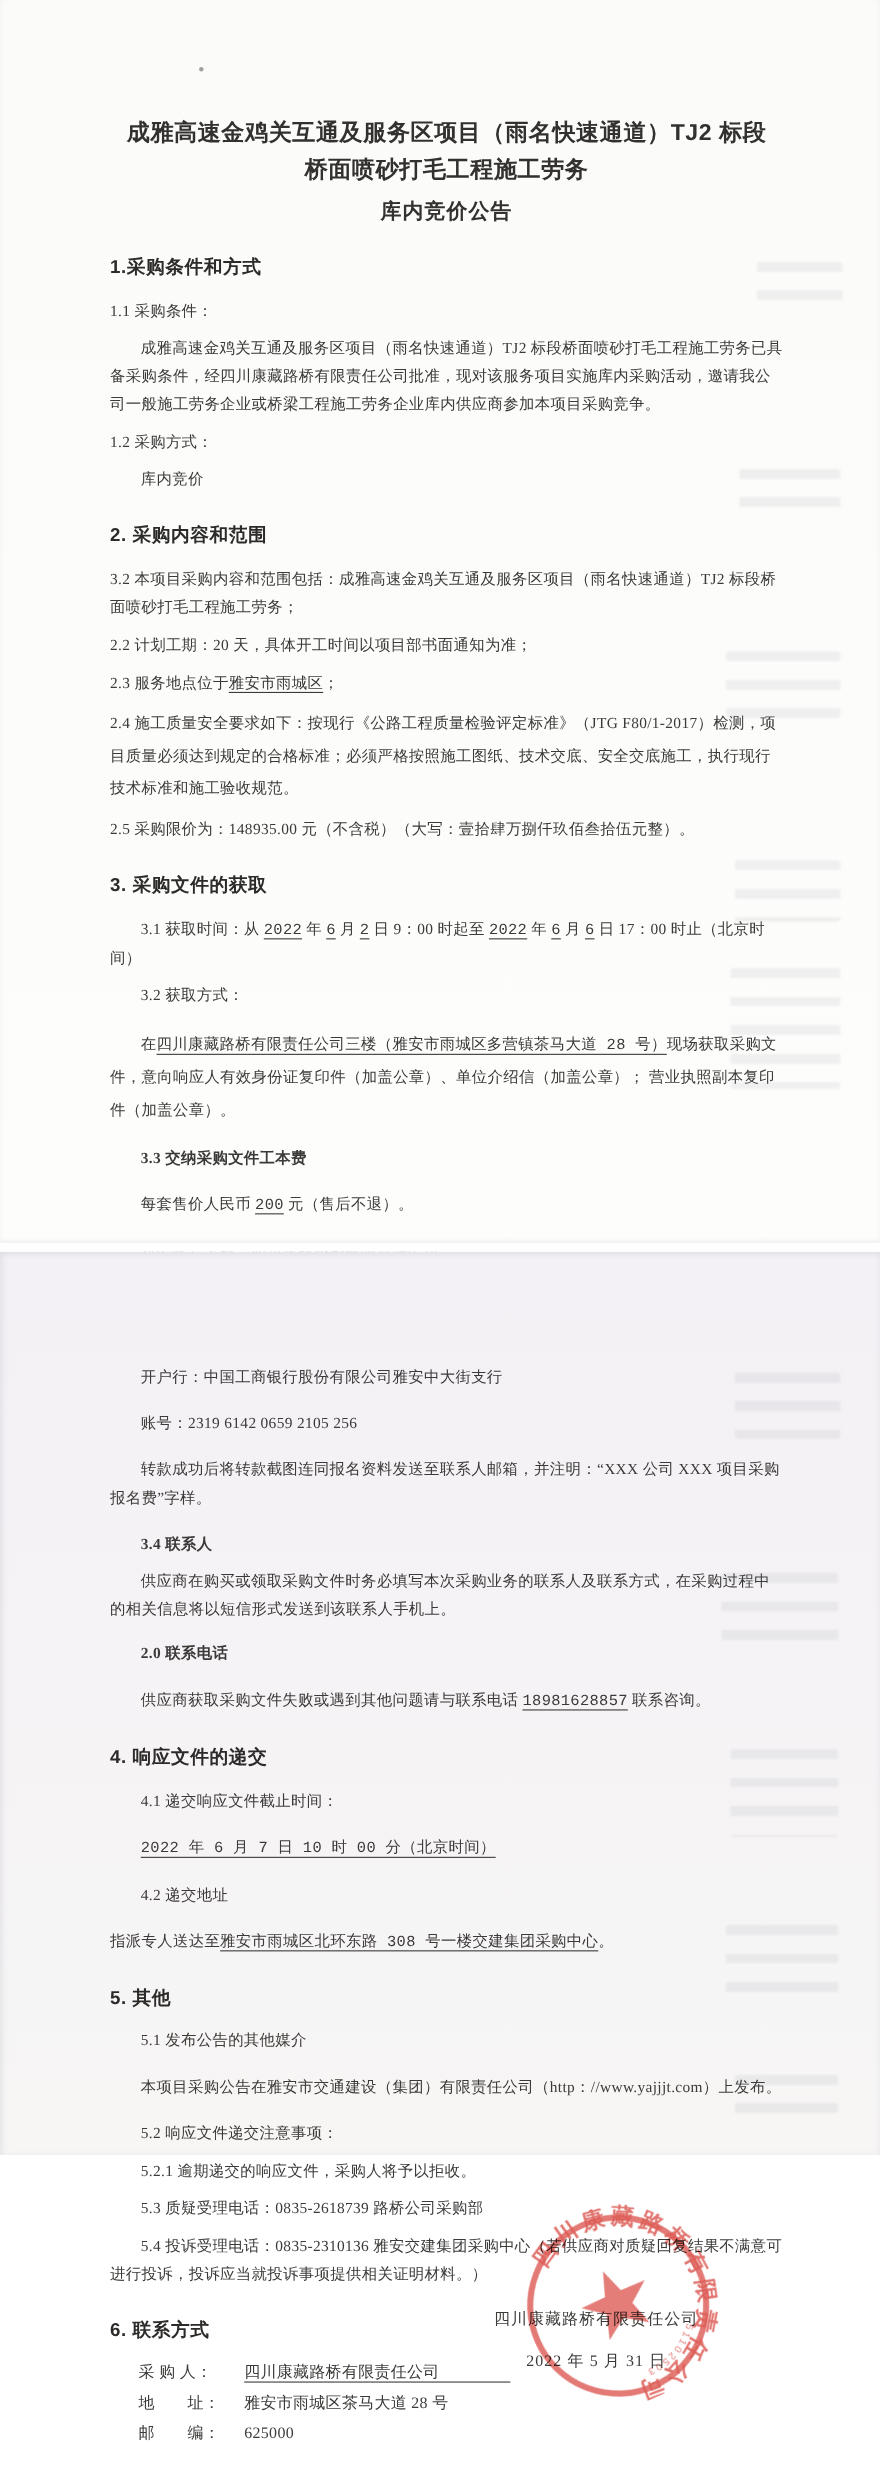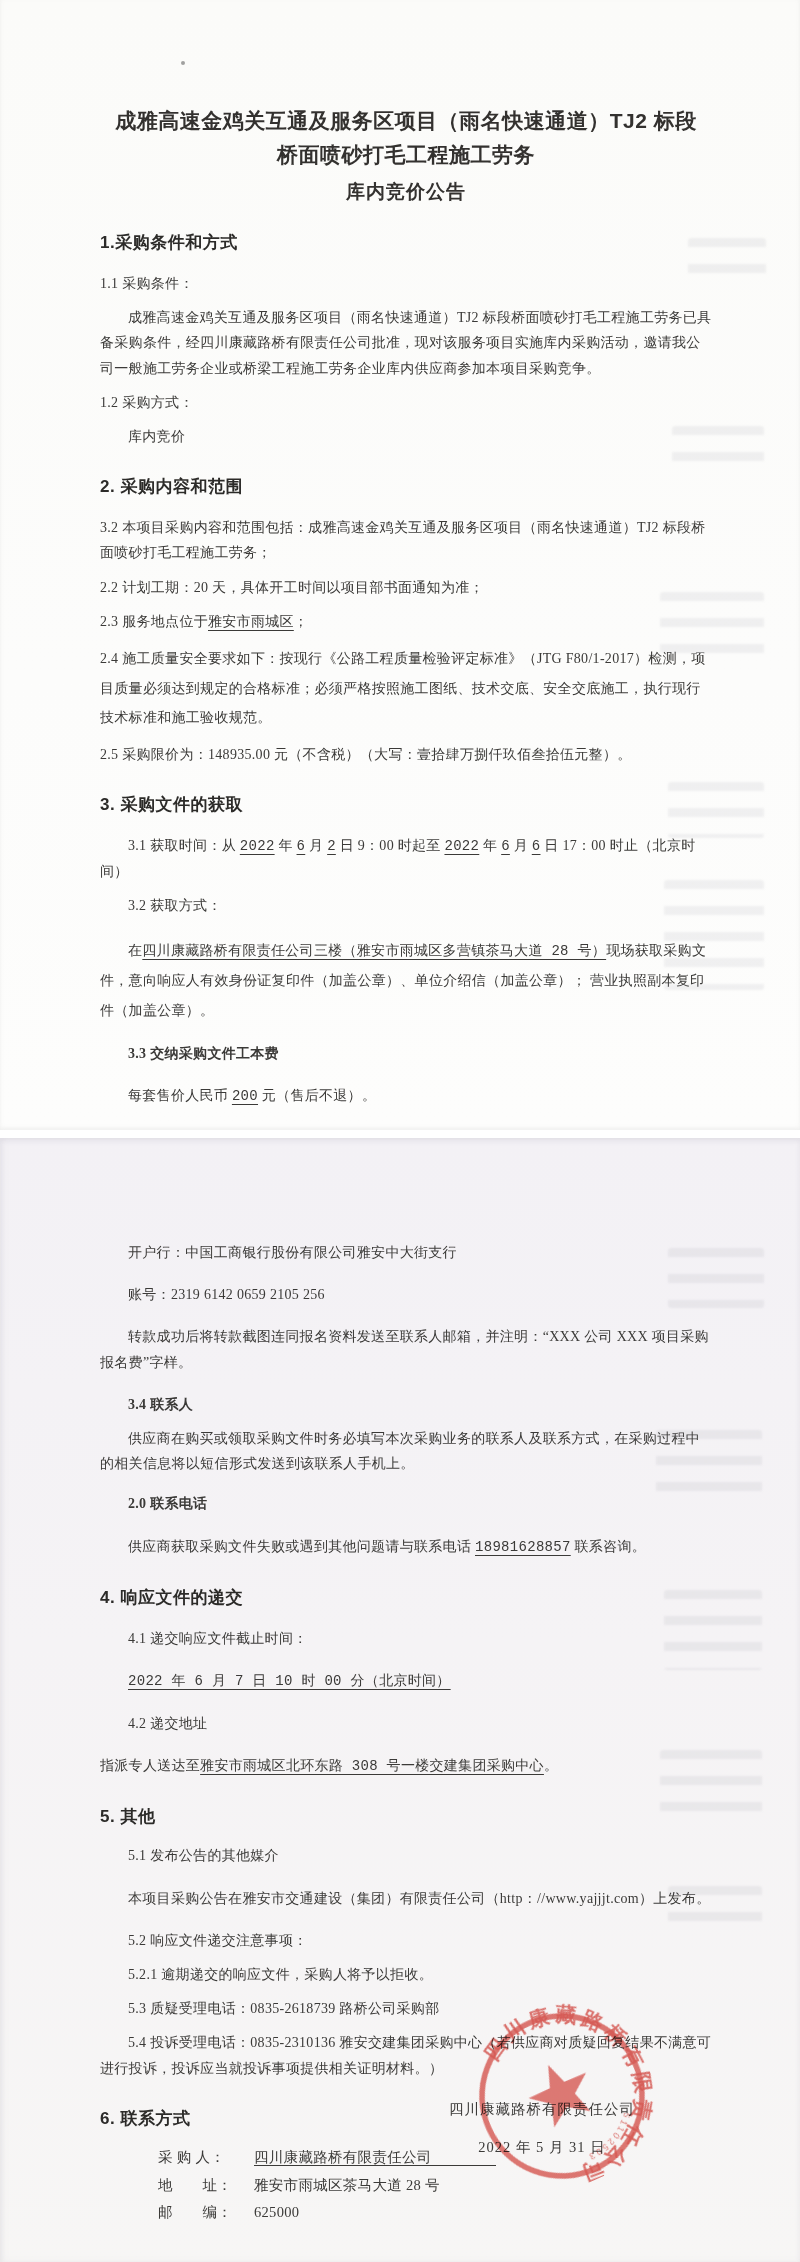--- a/index.html
+++ b/index.html
@@ -8,21 +8,21 @@
     font-family:"Liberation Serif","DejaVu Serif",serif;
     color:#3b3a38;overflow:hidden;
   }
   .page{position:absolute;left:0;width:800px;}
   .page1{
     top:0;height:1130px;
     background:linear-gradient(180deg,#fbfbf9 0%,#fcfcfb 60%,#fdfdfc 100%);
     box-shadow:inset 0 -2px 4px rgba(180,180,180,.18);
   }
   .page2{
-    top:1138px;height:1124px;
+    top:1138px;height:821px;
     background:linear-gradient(180deg,#f3f1f5 0%,#f5f3f5 45%,#f7f6f5 100%);
     box-shadow:inset 0 3px 5px rgba(160,155,175,.15), inset 3px 0 6px rgba(160,155,175,.10);
   }
   .content{position:relative;padding:0 88px 0 100px;}
   .p1c{padding-top:104px;}
   .p2c{padding-top:102px;}
 
   .title{
     font-family:"Liberation Sans","DejaVu Sans",sans-serif;
     font-size:21px;line-height:1.62;font-weight:bold;color:#33312f;
@@ -43,21 +43,21 @@
   .loose{line-height:2.12;}
   .mt-lg{margin-top:17px;}
   .mt-xl{margin-top:15px;}
   .u{text-decoration:underline;text-decoration-thickness:1px;text-underline-offset:4px;font-family:Liberation Mono, monospace;}
   .b{font-weight:normal;text-align:center;}
   .lbl-b{font-weight:bold;}
 
   
   .contact{margin:14px 0 0 26px;}
   .contact-row{font-size:14.5px;line-height:1.92;letter-spacing:.3px;}
-  .contact-row .lab{display:inline-block;min-width:96px;margin-left:32px;}
+  .contact-row .lab{display:inline-block;min-width:96px;}
   .contact-row .val-u{border-bottom:1px solid #3b3a38;padding-right:64px;}
 
   
   .signature{
     position:absolute;left:392px;top:958px;width:300px;text-align:center;
   }
   .signature p{margin:0 0 12px 0;font-size:14.5px;letter-spacing:1px;}
 
   
   .stamp{

